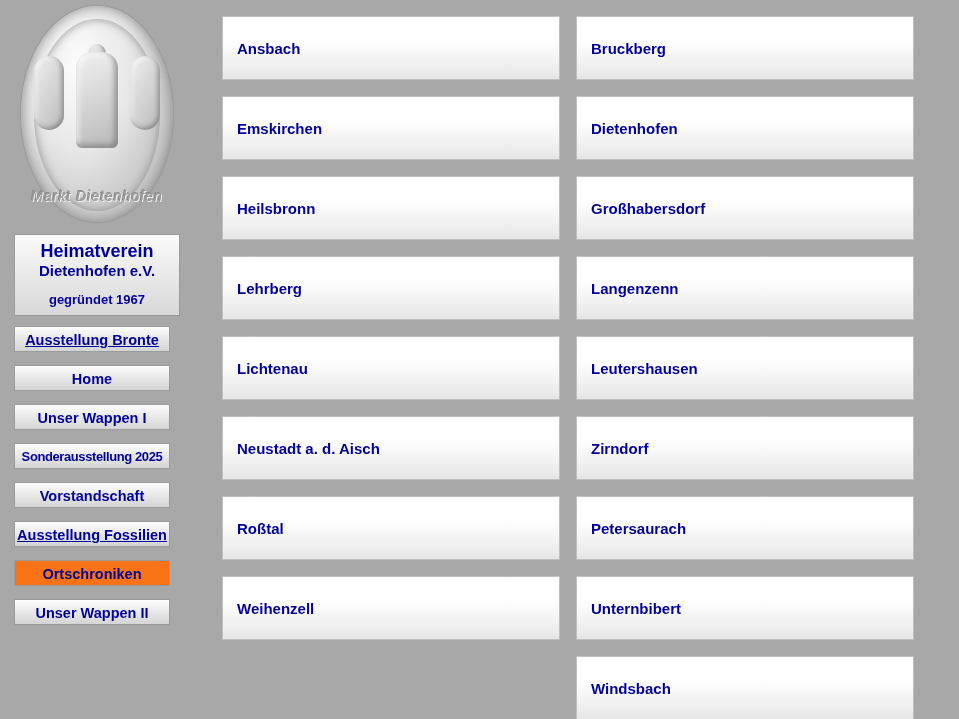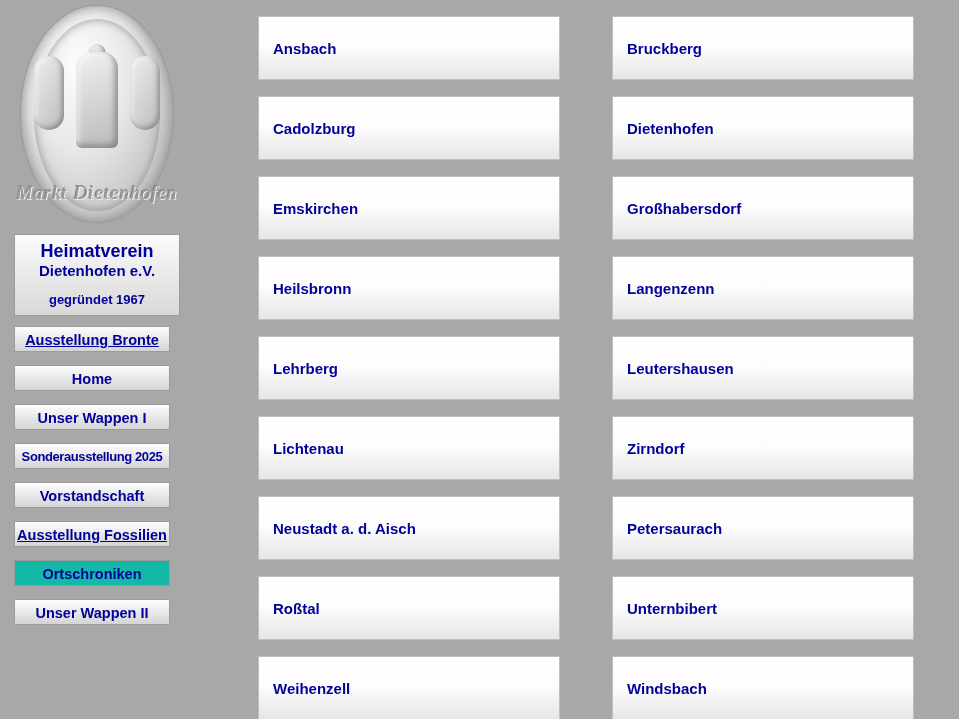--- a/index.html
+++ b/index.html
@@ -80,23 +80,23 @@
     box-shadow: inset -2px -2px 5px rgba(120,120,120,.8), inset 2px 2px 5px rgba(255,255,255,.75);
   }
   #crest .scroll-l { left: 20px; }
   #crest .scroll-r { right: 20px; }
   #crest .crest-text {
     position: absolute;
     left: 0;
     right: 0;
     bottom: 22px;
     text-align: center;
-    font-family: Liberation Serif, serif;
+    font-family: Liberation Sans, sans-serif;
     font-style: italic;
-    font-size: 19px;
+    font-size: 14px;
     color: #9a9a9a;
     text-shadow: 1px 1px 0 #f0f0f0, -1px -1px 0 #8a8a8a;
     letter-spacing: 1px;
   }
 
   .panel-title {
     width: 156px;
     margin: 8px 0 10px 0;
     padding: 6px 4px 8px 4px;
     background: linear-gradient(#fbfbfb,#d8d8d8);
@@ -134,21 +134,21 @@
     color: #00009a;
     background: linear-gradient(#fdfdfd,#d4d4d4);
     border: 1px solid #9b9b9b;
     box-sizing: border-box;
     white-space: nowrap;
     overflow: hidden;
     cursor: pointer;
     font-weight: bold;
   }
   .nav-btn.underline { text-decoration: underline; }
-  .nav-btn.highlight { background: #14b8a6; text-align: center; }
+  .nav-btn.highlight { background: #f97316; text-align: center; }
   .nav-btn.compressed {
     font-size: 13px;
     letter-spacing: -0.4px;
   }
 
   
   #grid {
     position: absolute;
     left: 222px;
     top: 16px;
@@ -164,21 +164,20 @@
 
   .place {
     height: 64px;
     margin-bottom: 16px;
     background: linear-gradient(180deg,#ffffff 0%,#fdfdfd 45%,#e6e6e6 100%);
     border: 1px solid #bfbfbf;
     box-sizing: border-box;
     display: flex;
     align-items: center;
     cursor: pointer;
-    margin-left: 36px;
   }
   .place .label {
     padding-left: 14px;
     font-size: 15px;
     font-weight: bold;
     color: #00009a;
   }
 </style>
 </head>
 <body>
@@ -213,23 +212,20 @@
     <div class="nav-btn">Unser Wappen II</div>
   </div>
 
   <div id="grid">
 
     <div class="col col-left">
       <div class="place">
           <span class="label">Ansbach</span>
         </div>
       <div class="place">
-          <span class="label">Cadolzburg</span>
-        </div>
-      <div class="place">
           <span class="label">Emskirchen</span>
         </div>
       <div class="place">
           <span class="label">Heilsbronn</span>
         </div>
       <div class="place">
           <span class="label">Lehrberg</span>
         </div>
       <div class="place">
           <span class="label">Lichtenau</span>

